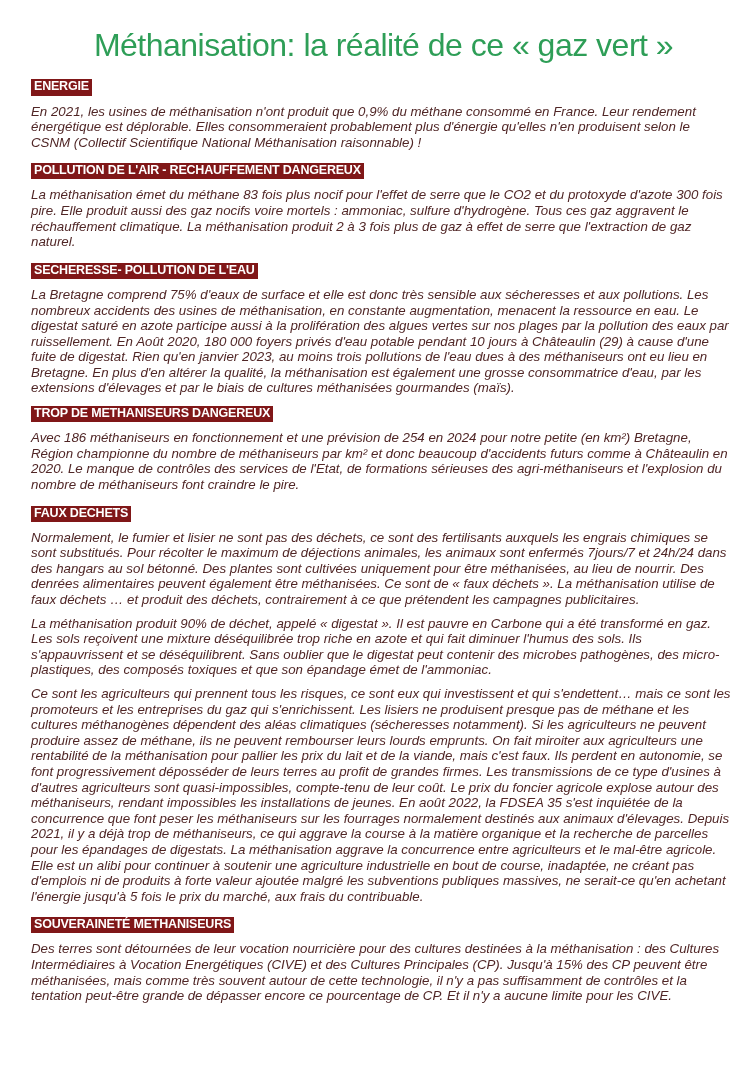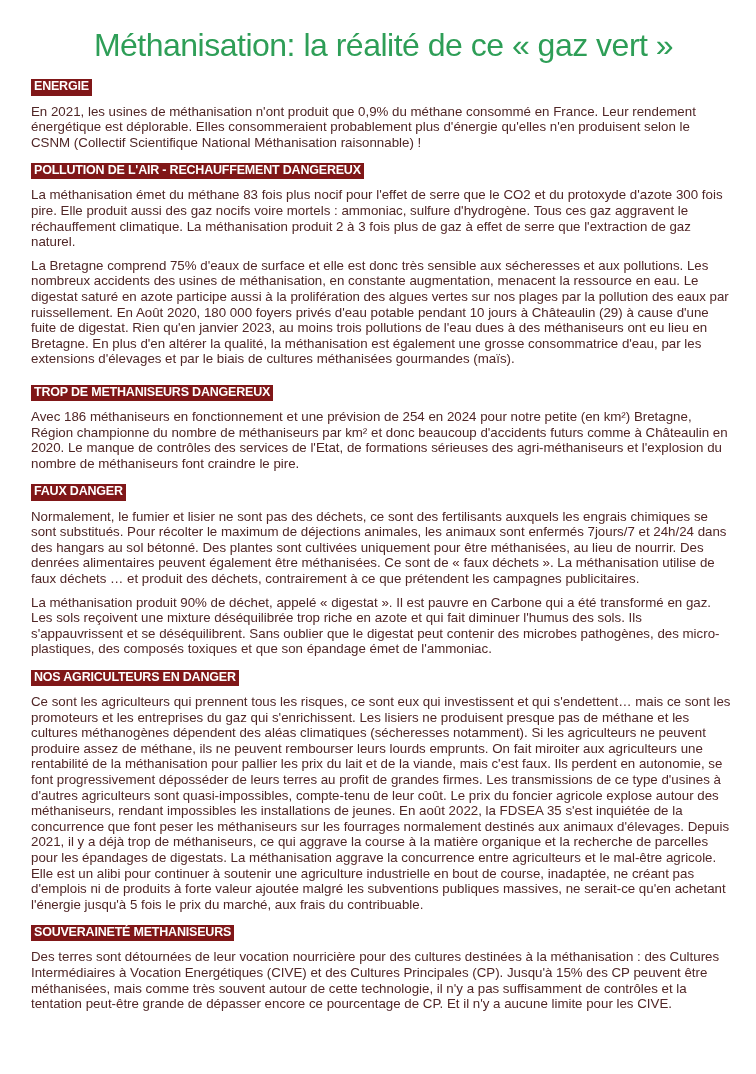--- a/index.html
+++ b/index.html
@@ -36,67 +36,68 @@
     color: var(--header-text, #ffffff);
     font-size: 12.5px;
     font-weight: bold;
     letter-spacing: -0.2px;
     padding: 1px 3px 2px 3px;
     margin: 13px 0 0 0;
     line-height: 1.05;
     text-align: right;
   }
   .doc-section.tight .sec-header {
-    margin-top: 18px;
+    margin-top: 10px;
   }
   .sec-body {
     margin: 8px 4px 0 0;
     color: var(--body-text, #502626);
     font-size: 13.3px;
     line-height: 15.6px;
     text-align: left;
+    font-style: italic;
   }
 </style>
 </head>
 <body>
 
 <div class="page">
 
   <h1 class="doc-title">Méthanisation: la réalité de ce « gaz vert »</h1>
 
   <section class="doc-section">
     <span class="sec-header">ENERGIE</span>
     <p class="sec-body">En 2021, les usines de méthanisation  n'ont produit que 0,9% du méthane consommé en France. Leur rendement énergétique est déplorable. Elles consommeraient probablement plus d'énergie qu'elles n'en produisent selon le CSNM (Collectif Scientifique National Méthanisation raisonnable) !</p>
   </section>
 
   <section class="doc-section">
     <span class="sec-header">POLLUTION DE L'AIR - RECHAUFFEMENT DANGEREUX</span>
     <p class="sec-body">La méthanisation émet du méthane 83 fois plus nocif pour l'effet de serre que le CO2 et du protoxyde d'azote 300 fois pire. Elle produit aussi des gaz nocifs voire mortels : ammoniac, sulfure d'hydrogène. Tous ces gaz aggravent le réchauffement climatique. La méthanisation produit 2 à 3 fois plus de gaz à effet de serre que l'extraction de gaz naturel.</p>
   </section>
 
   <section class="doc-section">
+    <span class="sec-header">SECHERESSE- POLLUTION DE L'EAU</span>
     <p class="sec-body">La Bretagne comprend 75% d'eaux de surface et elle est donc très sensible aux sécheresses et aux pollutions. Les nombreux accidents des usines de méthanisation, en constante augmentation, menacent la ressource en eau. Le digestat saturé en azote participe aussi à la prolifération des algues vertes sur nos plages par la pollution des eaux par ruissellement. En Août 2020, 180 000 foyers privés d'eau potable pendant 10 jours à Châteaulin (29) à cause d'une fuite de digestat.  Rien qu'en janvier 2023, au moins trois pollutions de l'eau dues à des méthaniseurs ont eu lieu en Bretagne. En plus d'en altérer la qualité, la méthanisation est également une grosse consommatrice d'eau, par les extensions d'élevages et par le biais de cultures méthanisées gourmandes (maïs).</p>
   </section>
 
   <section class="doc-section tight">
     <span class="sec-header">TROP DE METHANISEURS DANGEREUX</span>
     <p class="sec-body">Avec 186 méthaniseurs en fonctionnement et une prévision de 254 en 2024 pour notre petite (en km²) Bretagne, Région championne du nombre de méthaniseurs par km² et donc beaucoup d'accidents futurs comme à Châteaulin en 2020. Le manque de contrôles des services de l'Etat, de formations sérieuses des agri-méthaniseurs et l'explosion du nombre de méthaniseurs font craindre le pire.</p>
   </section>
 
   <section class="doc-section">
-    <span class="sec-header">FAUX DANGER</span>
+    <span class="sec-header">FAUX DECHETS</span>
     <p class="sec-body">Normalement, le fumier et lisier ne sont pas des déchets, ce sont des fertilisants auxquels les engrais chimiques se sont substitués. Pour récolter le maximum de déjections animales, les animaux sont enfermés 7jours/7 et 24h/24 dans des hangars au sol bétonné. Des plantes sont cultivées uniquement pour être méthanisées, au lieu de nourrir. Des denrées alimentaires peuvent également être méthanisées. Ce sont de « faux déchets ». La méthanisation utilise de faux déchets … et produit des déchets, contrairement à ce que prétendent les campagnes publicitaires.</p>
   </section>
 
   <section class="doc-section">
     <p class="sec-body">La méthanisation produit 90% de déchet, appelé « digestat ». Il est pauvre en Carbone qui a été transformé en gaz. Les sols reçoivent une mixture déséquilibrée trop riche en azote et qui fait diminuer l'humus des sols. Ils s'appauvrissent et se déséquilibrent. Sans oublier que le digestat peut contenir des microbes pathogènes, des micro-plastiques, des composés toxiques et que son épandage émet de l'ammoniac.</p>
   </section>
 
   <section class="doc-section">
-    <span class="sec-header">NOS AGRICULTEURS EN DANGER</span>
     <p class="sec-body">Ce sont les agriculteurs qui prennent tous les risques, ce sont eux qui investissent et qui s'endettent… mais ce sont les promoteurs et les entreprises du gaz qui s'enrichissent. Les lisiers ne produisent presque pas de méthane et les cultures méthanogènes dépendent des aléas climatiques (sécheresses notamment). Si les agriculteurs ne peuvent produire assez de méthane, ils ne peuvent rembourser leurs lourds emprunts. On fait miroiter aux agriculteurs une rentabilité de la méthanisation pour pallier les prix du lait et de la viande, mais c'est faux. Ils perdent en autonomie, se font progressivement déposséder de leurs terres au profit de grandes firmes. Les transmissions de ce type d'usines à d'autres agriculteurs sont quasi-impossibles, compte-tenu de leur coût. Le prix du foncier agricole explose autour des méthaniseurs, rendant impossibles les installations de jeunes. En août 2022, la FDSEA 35 s'est inquiétée de la concurrence que font peser les méthaniseurs sur les fourrages normalement destinés aux animaux d'élevages. Depuis 2021, il y a déjà trop de méthaniseurs, ce qui aggrave la course à la matière organique et la recherche de parcelles pour les épandages de digestats. La méthanisation aggrave la concurrence entre agriculteurs et le mal-être agricole. Elle est un alibi pour continuer à soutenir une agriculture industrielle en bout de course, inadaptée, ne créant pas d'emplois ni de produits à forte valeur ajoutée malgré les subventions publiques massives, ne serait-ce qu'en achetant l'énergie jusqu'à 5 fois le prix du marché, aux frais du contribuable.</p>
   </section>
 
   <section class="doc-section">
     <span class="sec-header">SOUVERAINETÉ METHANISEURS</span>
     <p class="sec-body">Des terres sont détournées de leur vocation nourricière pour des cultures destinées à la méthanisation : des Cultures Intermédiaires à Vocation Energétiques (CIVE) et des Cultures Principales (CP). Jusqu'à 15% des CP peuvent être méthanisées, mais comme très souvent autour de cette technologie, il n'y a pas suffisamment de contrôles et la tentation peut-être grande de dépasser encore ce pourcentage de CP. Et il n'y a aucune limite pour les CIVE.</p>
   </section>
 
 </div>
 

